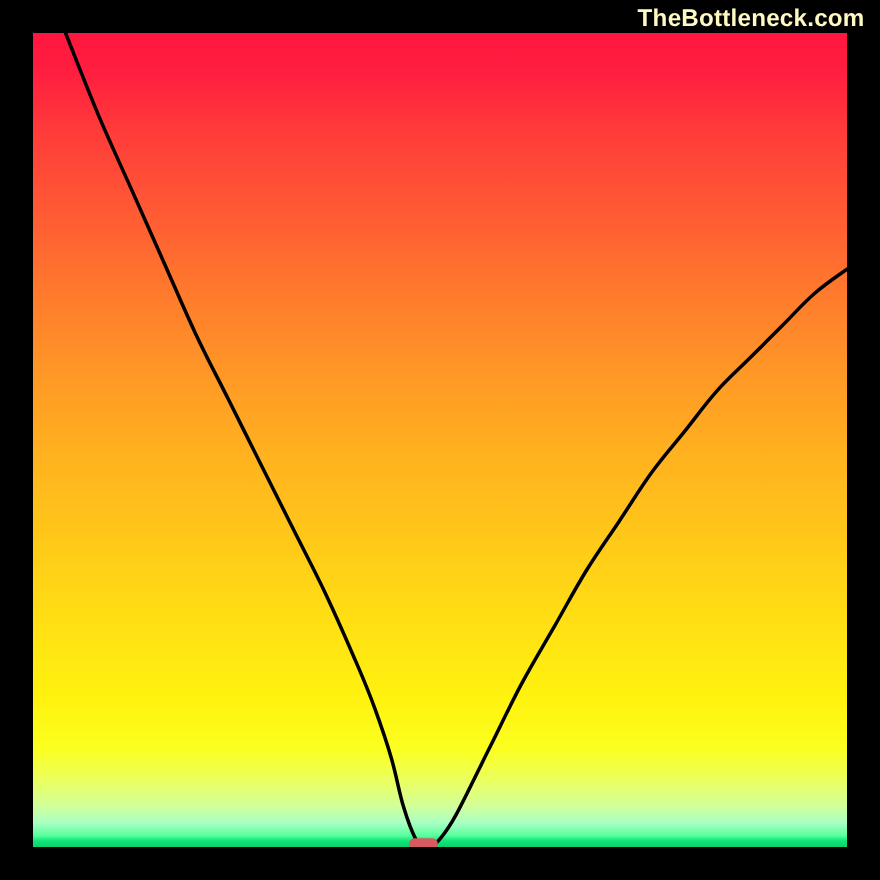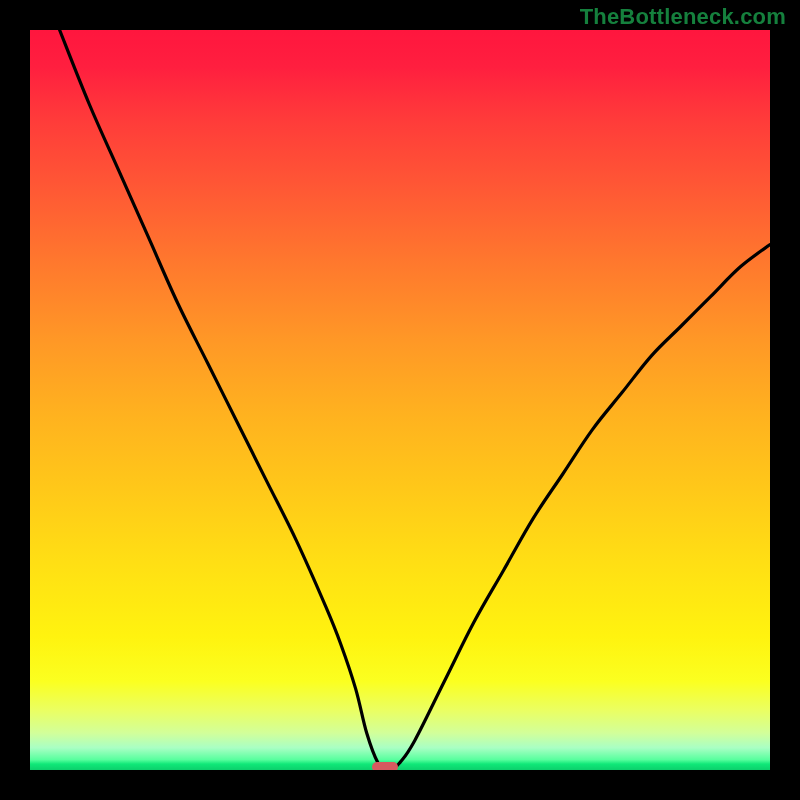--- a/index.html
+++ b/index.html
@@ -10,21 +10,21 @@
     height: 800px;
     background: #000;
   }
   .watermark {
     position: absolute;
     top: 4px;
     right: 14px;
     font-family: Arial, Helvetica, sans-serif;
     font-size: 22px;
     font-weight: bold;
-    color: #15803d;
+    color: #fef9c3;
     letter-spacing: 0.2px;
     z-index: 5;
   }
   .plot-area {
     position: absolute;
     left: 30px;
     top: 30px;
     width: 740px;
     height: 740px;
     overflow: hidden;

